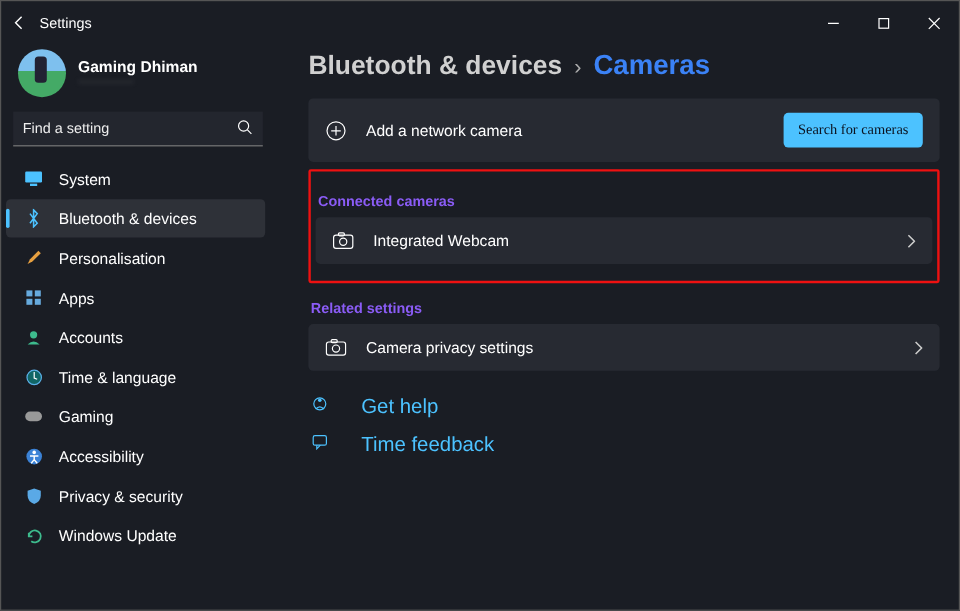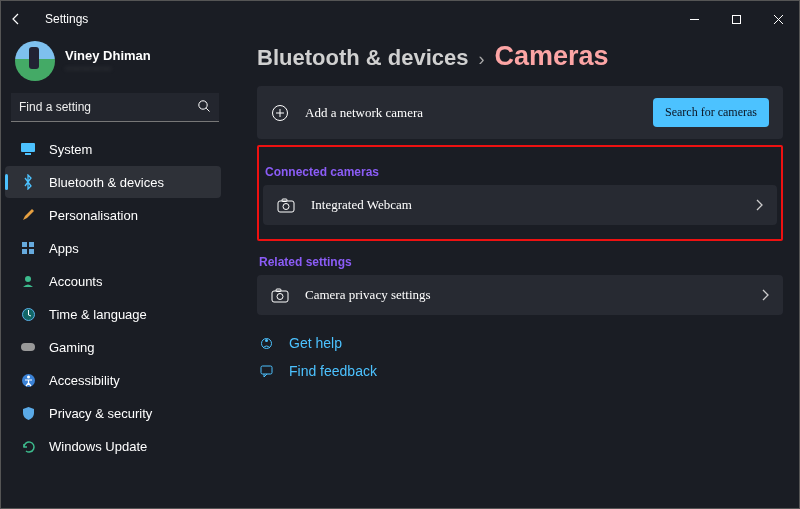--- a/index.html
+++ b/index.html
@@ -1,19 +1,19 @@
 <!DOCTYPE html>
 <html><head>
 <meta charset="utf-8">
 <style>
   * { margin: 0; padding: 0; box-sizing: border-box; font-family: "Segoe UI", Arial, sans-serif; }
   body { width: 800px; height: 509px; background: #1a1d24; color: #ffffff; overflow: hidden; font-size: 13px; border: 1px solid #555; }
   .titlebar { display: flex; align-items: center; height: 36px; padding-left: 8px; }
   .titlebar .back { width: 24px; text-align: center; font-size: 14px; color: #fff; cursor: pointer; }
-  .titlebar .title { margin-left: 12px; font-size: 12px; }
+  .titlebar .title { font-size: 12px; }
   .winbtns { margin-left: auto; display: flex; }
   .winbtns div { width: 42px; height: 36px; display: flex; align-items: center; justify-content: center; font-size: 12px; cursor: pointer; }
   .winbtns svg { width: 11px; height: 11px; stroke: #fff; fill: none; stroke-width: 1; }
   .body { display: flex; height: calc(100% - 36px); }
   .sidebar { width: 232px; padding: 0 8px 0 0; display: flex; flex-direction: column; }
   .profile { display: flex; align-items: center; padding: 4px 8px 12px 14px; }
   .avatar { width: 40px; height: 40px; border-radius: 50%; background: linear-gradient(#7ec0ee 45%, #4a6 45%); position: relative; overflow: hidden; }
   .avatar::after { content: ""; position: absolute; left: 14px; top: 6px; width: 10px; height: 22px; background: #223; border-radius: 3px; }
   .profile .name { margin-left: 10px; font-size: 13px; font-weight: 600; }
   .profile .sub { margin-left: 10px; font-size: 10px; color: #888; filter: blur(2px); }
@@ -24,31 +24,31 @@
   .nav { flex: 1; overflow-y: auto; }
   .nav-item { display: flex; align-items: center; padding: 7px 8px 7px 14px; margin: 1px 4px; border-radius: 4px; cursor: pointer; position: relative; }
   .nav-item.active { background: #2e3138; }
   .nav-item.active::before { content: ""; position: absolute; left: 0; top: 8px; bottom: 8px; width: 3px; background: #4cc2ff; border-radius: 2px; }
   .nav-item .icon { width: 18px; height: 18px; margin-right: 12px; display: flex; align-items: center; justify-content: center; }
   .nav-item .label { font-size: 13px; }
   .main { flex: 1; padding: 4px 16px 0 24px; overflow-y: auto; }
   .crumbs { display: flex; align-items: baseline; margin-bottom: 14px; }
   .crumb-parent { font-size: 22px; font-weight: 600; color: #d0d0d0; cursor: pointer; }
   .crumb-sep { font-size: 18px; margin: 0 10px; color: #aaa; }
-  .crumb-current { font-size: 27px; font-weight: 700; color: #fca5a5; }
+  .crumb-current { font-size: 23px; font-weight: 700; color: #3b82f6; }
   .card { background: #272a32; border-radius: 4px; padding: 12px 14px; display: flex; align-items: center; margin-bottom: 6px; }
   .card.clickable { cursor: pointer; }
   .card .cicon { width: 20px; margin-right: 14px; display: flex; align-items:center; }
-  .card .clabel { font-size: 13px; font-family: Liberation Serif, serif; }
+  .card .clabel { font-size: 13px; }
   .card .arrow { margin-left: auto; color: #ccc; }
   .btn-primary { background: #4cc2ff; color: #0b1320; border: none; padding: 7px 12px; border-radius: 4px; font-size: 12px; font-weight: 500; cursor: pointer; margin-left: auto; font-family: Liberation Serif, serif; }
   .section-title { font-size: 12px; font-weight: 600; margin: 14px 0 6px 2px; color: #8b5cf6; }
   .highlight-box { border: 2px solid #e11; padding: 4px 4px 8px 4px; border-radius: 2px; }
   .links { margin-top: 14px; }
-  .link-row { display: flex; align-items: flex-end; padding: 6px 2px; font-size: 14px; cursor: pointer; }
+  .link-row { display: flex; align-items: flex-start; padding: 6px 2px; font-size: 17px; cursor: pointer; gap: 12px; }
   .link-row .licon { width: 18px; margin-right: 12px; color: #4cc2ff; }
   .link-row .ltext { color: #4cc2ff; }
   svg { display: block; }
 </style>
 </head>
 <body>
 
 <div class="titlebar">
   <div class="back">
     <svg width="14" height="14" viewBox="0 0 14 14">
@@ -74,21 +74,21 @@
         </svg>
       </div>
   </div>
 </div>
 
 <div class="body">
   <div class="sidebar">
     <div class="profile">
       <div class="avatar"></div>
       <div>
-        <div class="name">Viney Dhiman</div>
+        <div class="name">Gaming Dhiman</div>
         <div class="sub">··············</div>
       </div>
     </div>
     <div class="searchwrap">
       <input class="search" placeholder="Find a setting" style="">
       <span class="searchicon">
         <svg width="14" height="14" viewBox="0 0 14 14">
             <circle cx="6" cy="6" r="4.2" stroke="#fff" fill="none"></circle>
             <line x1="9.2" y1="9.2" x2="12.5" y2="12.5" stroke="#fff"></line>
           </svg>
@@ -253,17 +253,17 @@
         </span>
         <span class="ltext">Get help</span>
       </div>
       <div class="link-row">
         <span class="licon">
           <svg width="15" height="15" viewBox="0 0 15 15">
               <rect x="2" y="2" width="11" height="8" rx="1.5" stroke="#4cc2ff" fill="none"></rect>
               <path d="M5 10 L5 13 L8 10" stroke="#4cc2ff" fill="none"></path>
             </svg>
         </span>
-        <span class="ltext">Find feedback</span>
+        <span class="ltext">Time feedback</span>
       </div>
     </div>
   </div>
 </div>
 
 </body></html>

